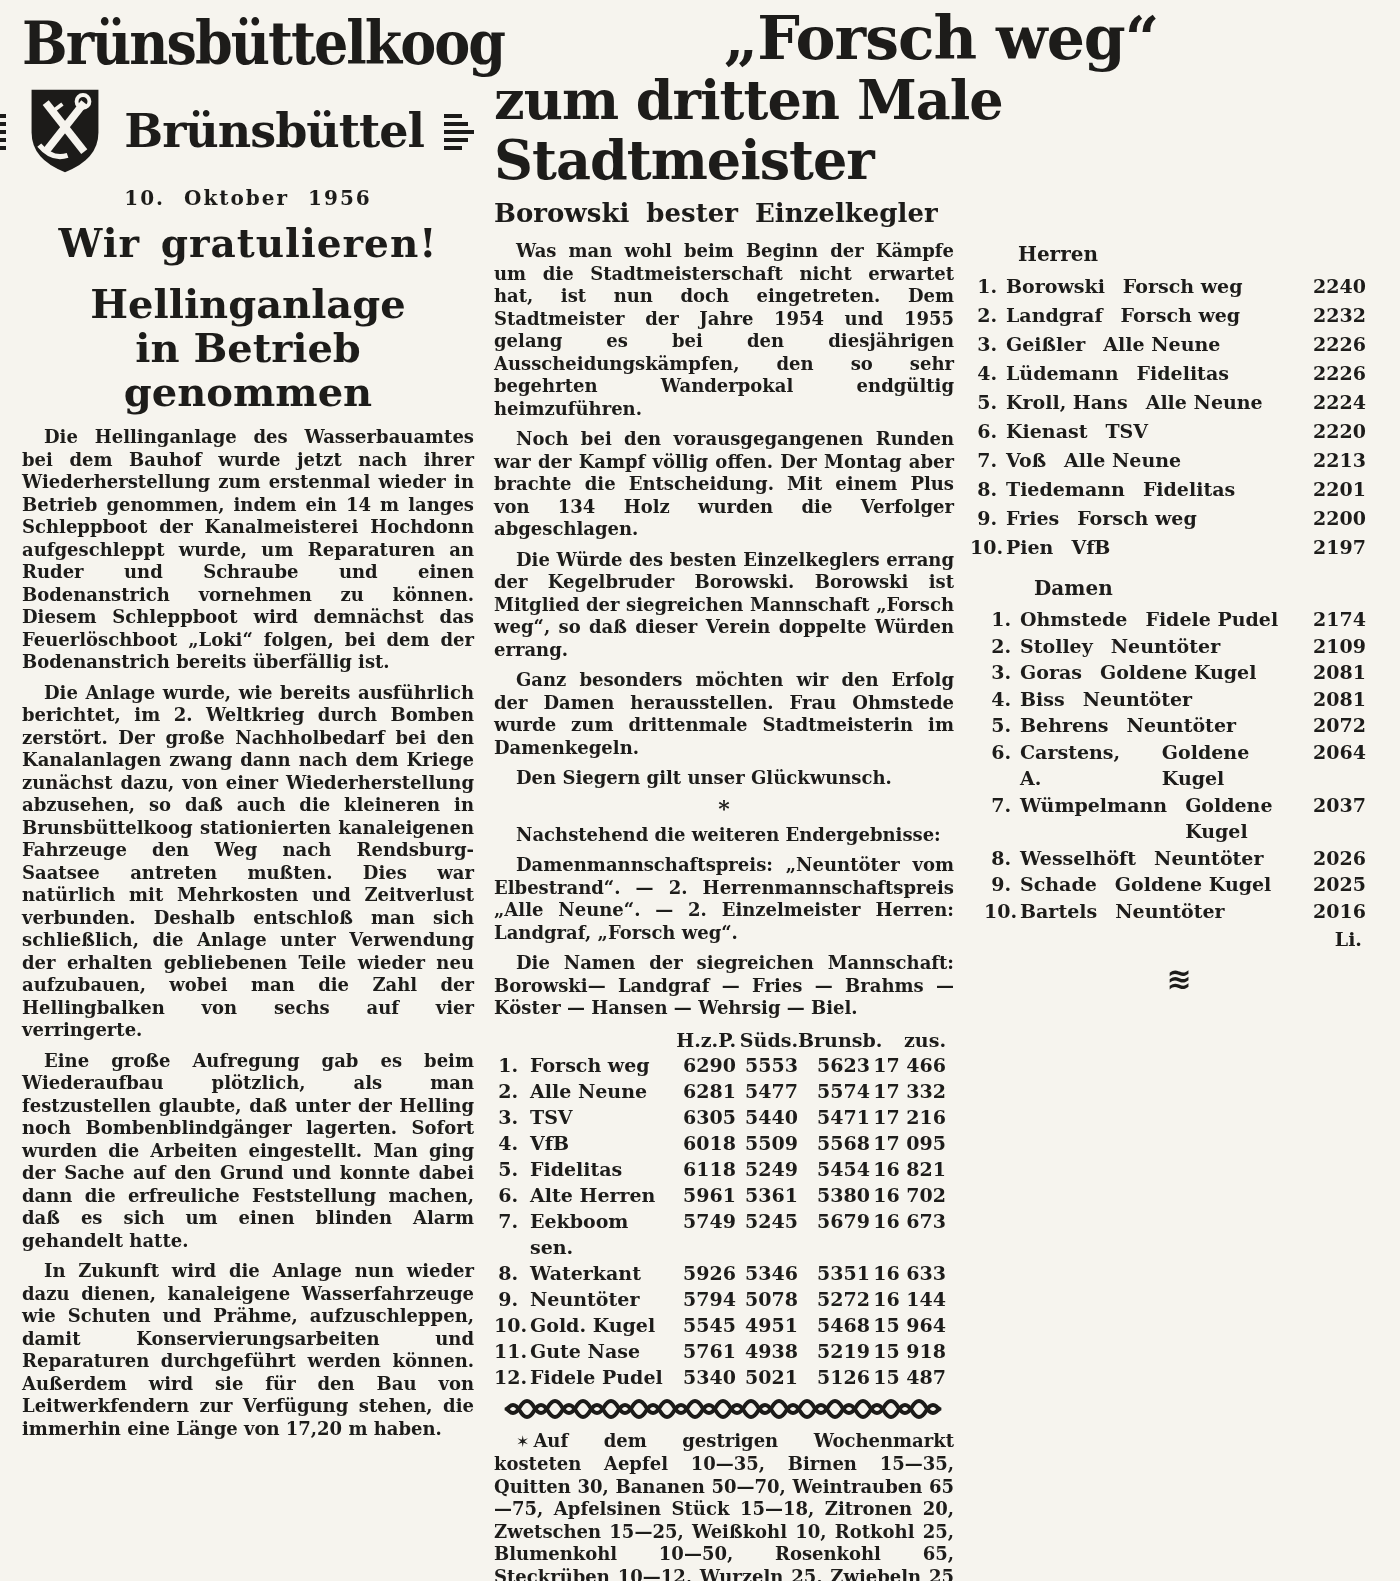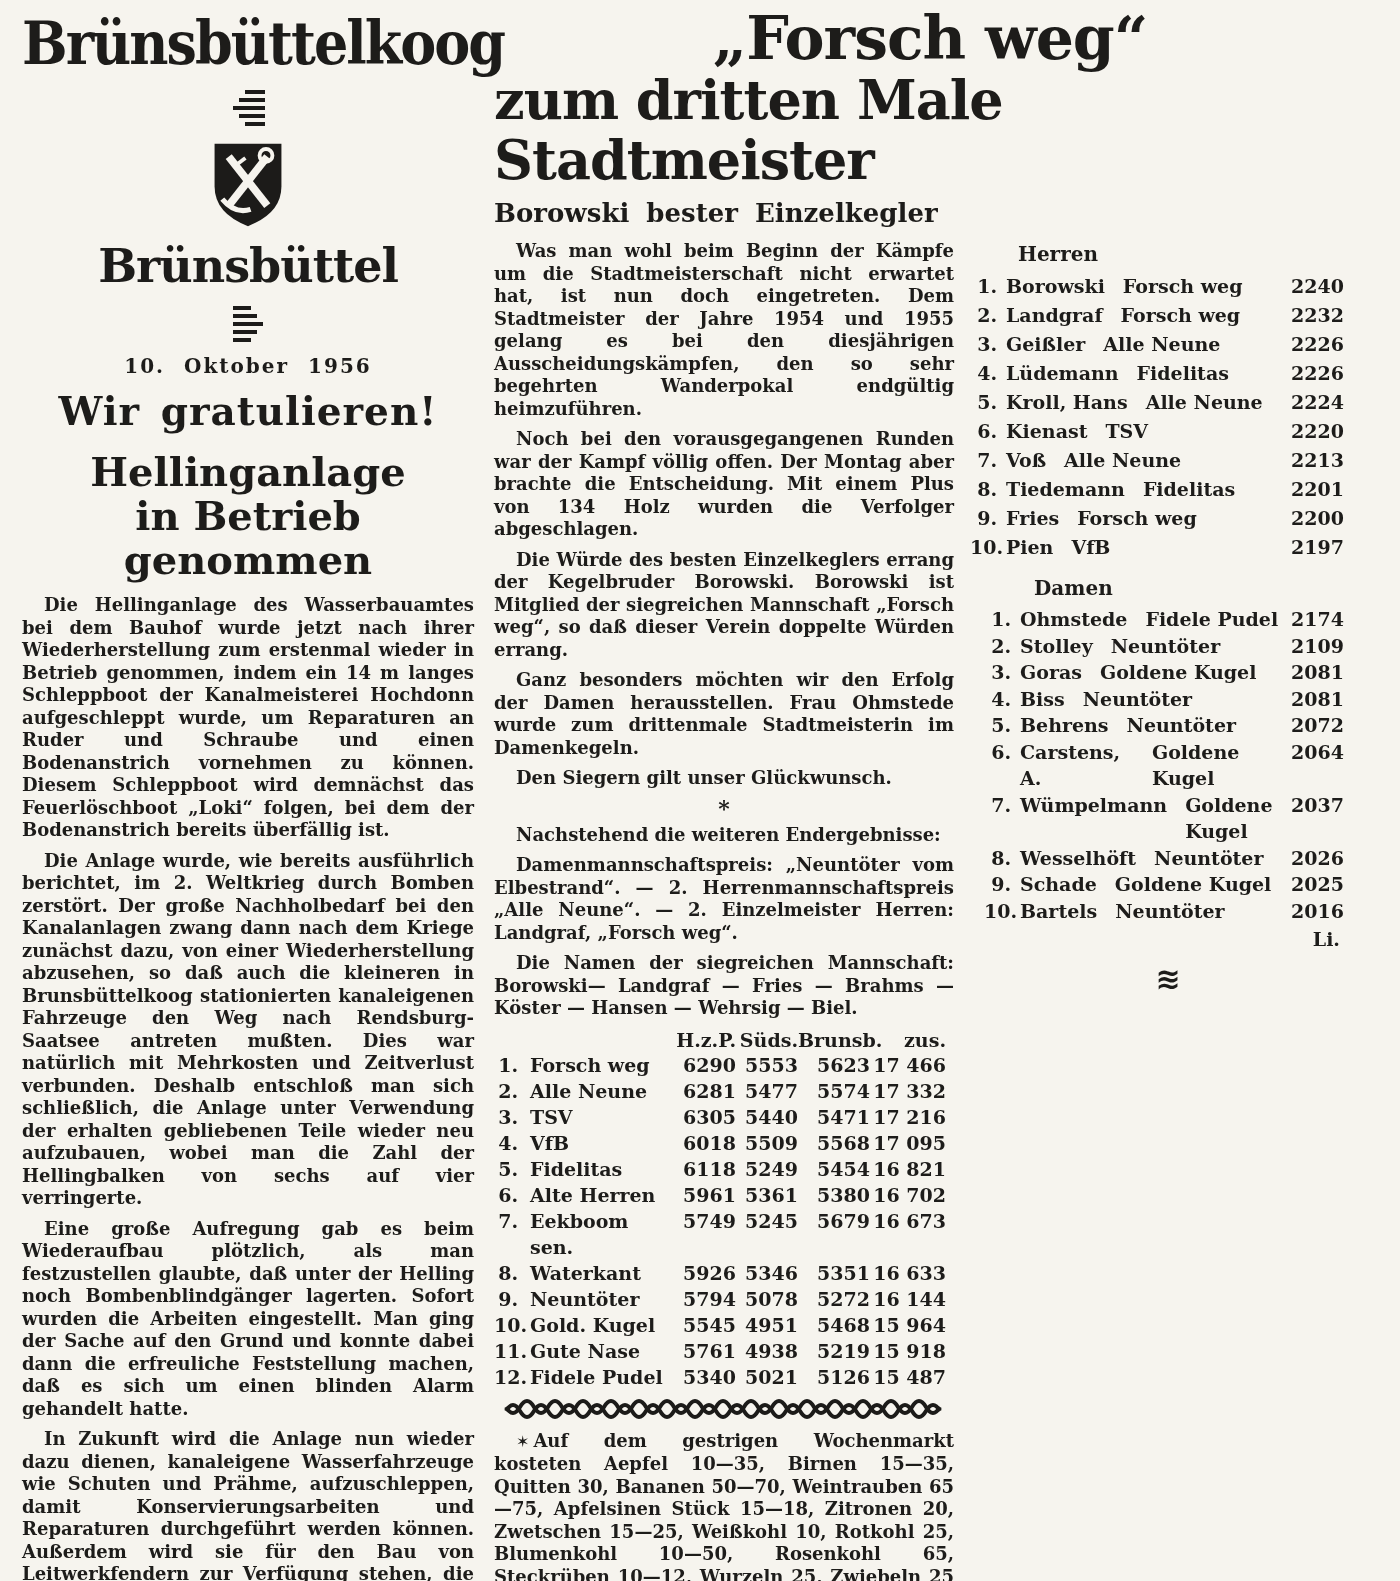--- a/index.html
+++ b/index.html
@@ -4,30 +4,30 @@
 <style>
   * { box-sizing: border-box; }
   html,body { margin:0; padding:0; }
   body {
     width:1400px; height:1581px; overflow:hidden;
     background:#f6f4ee;
     color:#1d1c1a;
     font-family:"DejaVu Serif", serif;
     font-weight:bold;
   }
-  .page { display:flex; gap:20px; padding:6px 34px 0 22px; height:100%; }
+  .page { display:flex; gap:20px; padding:6px 12px 0 22px; height:100%; }
 
   
   .col-left { width:452px; flex:none; }
   .masthead { text-align:center; }
   .mast-line1 {
     font-size:54px; letter-spacing:-2px; line-height:66px;
     white-space:nowrap; transform:scaleY(1.12); transform-origin:center top;
   }
-  .mast-line2 { display:flex; align-items:center; justify-content:flex-end; gap:12px; margin-top:14px;flex-direction:column; }
+  .mast-line2 { display:flex; align-items:center; justify-content:flex-end; gap:20px; margin-top:14px; }
   .mast-title2 { font-size:46px; letter-spacing:-1px; line-height:48px; white-space:nowrap; }
   .shield svg { display:block; }
   .flourish svg { display:block; }
 
   .issue-date { text-align:center; font-size:20px; letter-spacing:2px; word-spacing:10px; margin-top:10px; }
   .congrats-heading { text-align:center; font-size:39px; margin:10px 0 12px; letter-spacing:1px; word-spacing:6px; }
 
   .bt { font-size:18px; line-height:22.5px; text-align:justify; margin:0 0 8px; }
   .ind { text-indent:22px; }
   .lead { font-weight:bold; }

